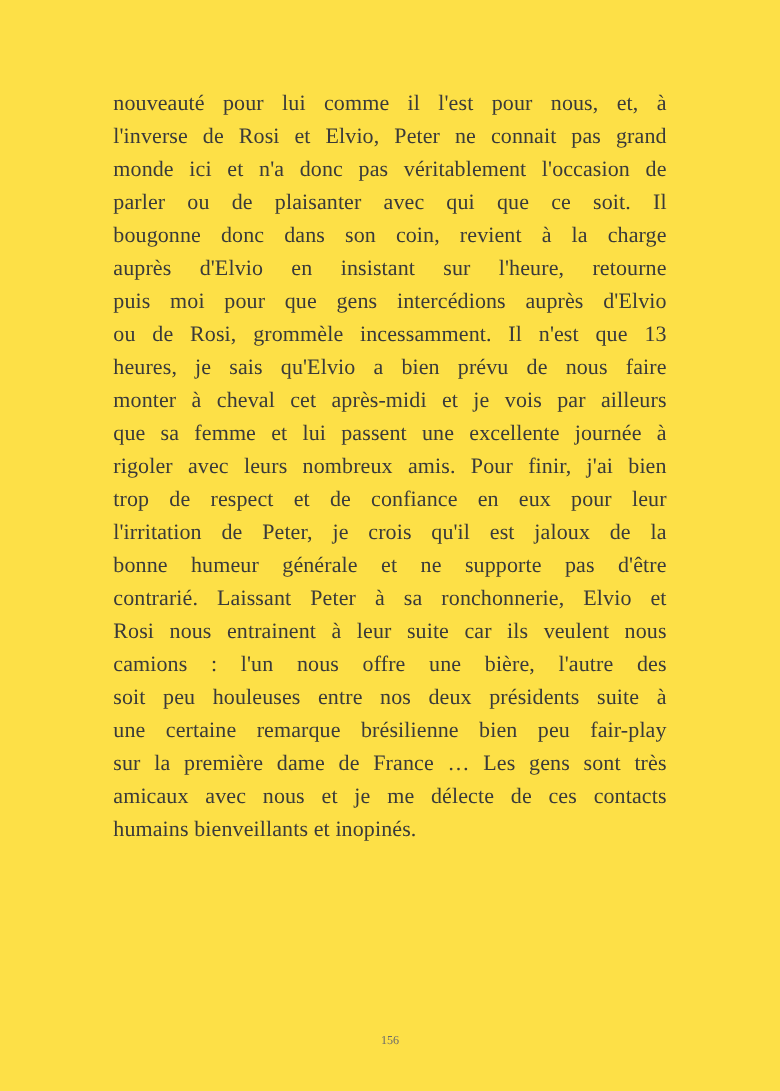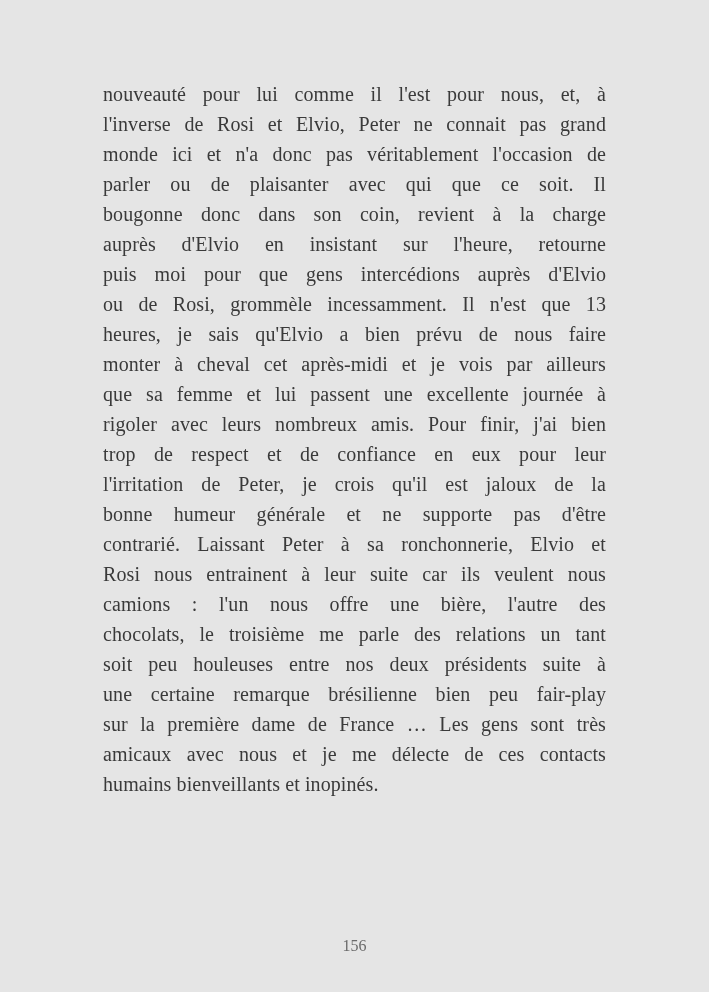--- a/index.html
+++ b/index.html
@@ -4,21 +4,21 @@
 <style>
   html, body {
     margin: 0;
     padding: 0;
     background: #ffffff;
   }
   .page {
     position: relative;
     width: 709px;
     height: 992px;
-    background: #e5e5e5;
+    background: #fde047;
     overflow: hidden;
     font-family: "Liberation Serif", serif;
   }
   .text-block {
     position: absolute;
     left: 103px;
     top: 79px;
     width: 503px;
     font-size: 20px;
     line-height: 30px;
@@ -32,21 +32,21 @@
   }
   .text-block .line.last {
     text-align-last: left;
   }
   .page-number {
     position: absolute;
     top: 938px;
     left: 0;
     width: 100%;
     text-align: center;
-    font-size: 16px;
+    font-size: 11px;
     line-height: 16px;
     color: #6b6b6b;
   }
 </style>
 </head>
 <body>
 
 <div class="page">
   <div class="text-block" id="text-block">
       <div class="line">nouveauté pour lui comme il l'est pour nous, et, à</div>
@@ -60,21 +60,20 @@
       <div class="line">heures, je sais qu'Elvio a bien prévu de nous faire</div>
       <div class="line">monter à cheval cet après-midi et je vois par ailleurs</div>
       <div class="line">que sa femme et lui passent une excellente journée à</div>
       <div class="line">rigoler avec leurs nombreux amis. Pour finir, j'ai bien</div>
       <div class="line">trop de respect et de confiance en eux pour leur</div>
       <div class="line">l'irritation de Peter, je crois qu'il est jaloux de la</div>
       <div class="line">bonne humeur générale et ne supporte pas d'être</div>
       <div class="line">contrarié. Laissant Peter à sa ronchonnerie, Elvio et</div>
       <div class="line">Rosi nous entrainent à leur suite car ils veulent nous</div>
       <div class="line">camions : l'un nous offre une bière, l'autre des</div>
-      <div class="line">chocolats, le troisième me parle des relations un tant</div>
       <div class="line">soit peu houleuses entre nos deux présidents suite à</div>
       <div class="line">une certaine remarque brésilienne bien peu fair-play</div>
       <div class="line">sur la première dame de France … Les gens sont très</div>
       <div class="line">amicaux avec nous et je me délecte de ces contacts</div>
       <div class="line last">humains bienveillants et inopinés.</div>
     </div>
   <div class="page-number">156</div>
 </div>
 
 </body></html>

